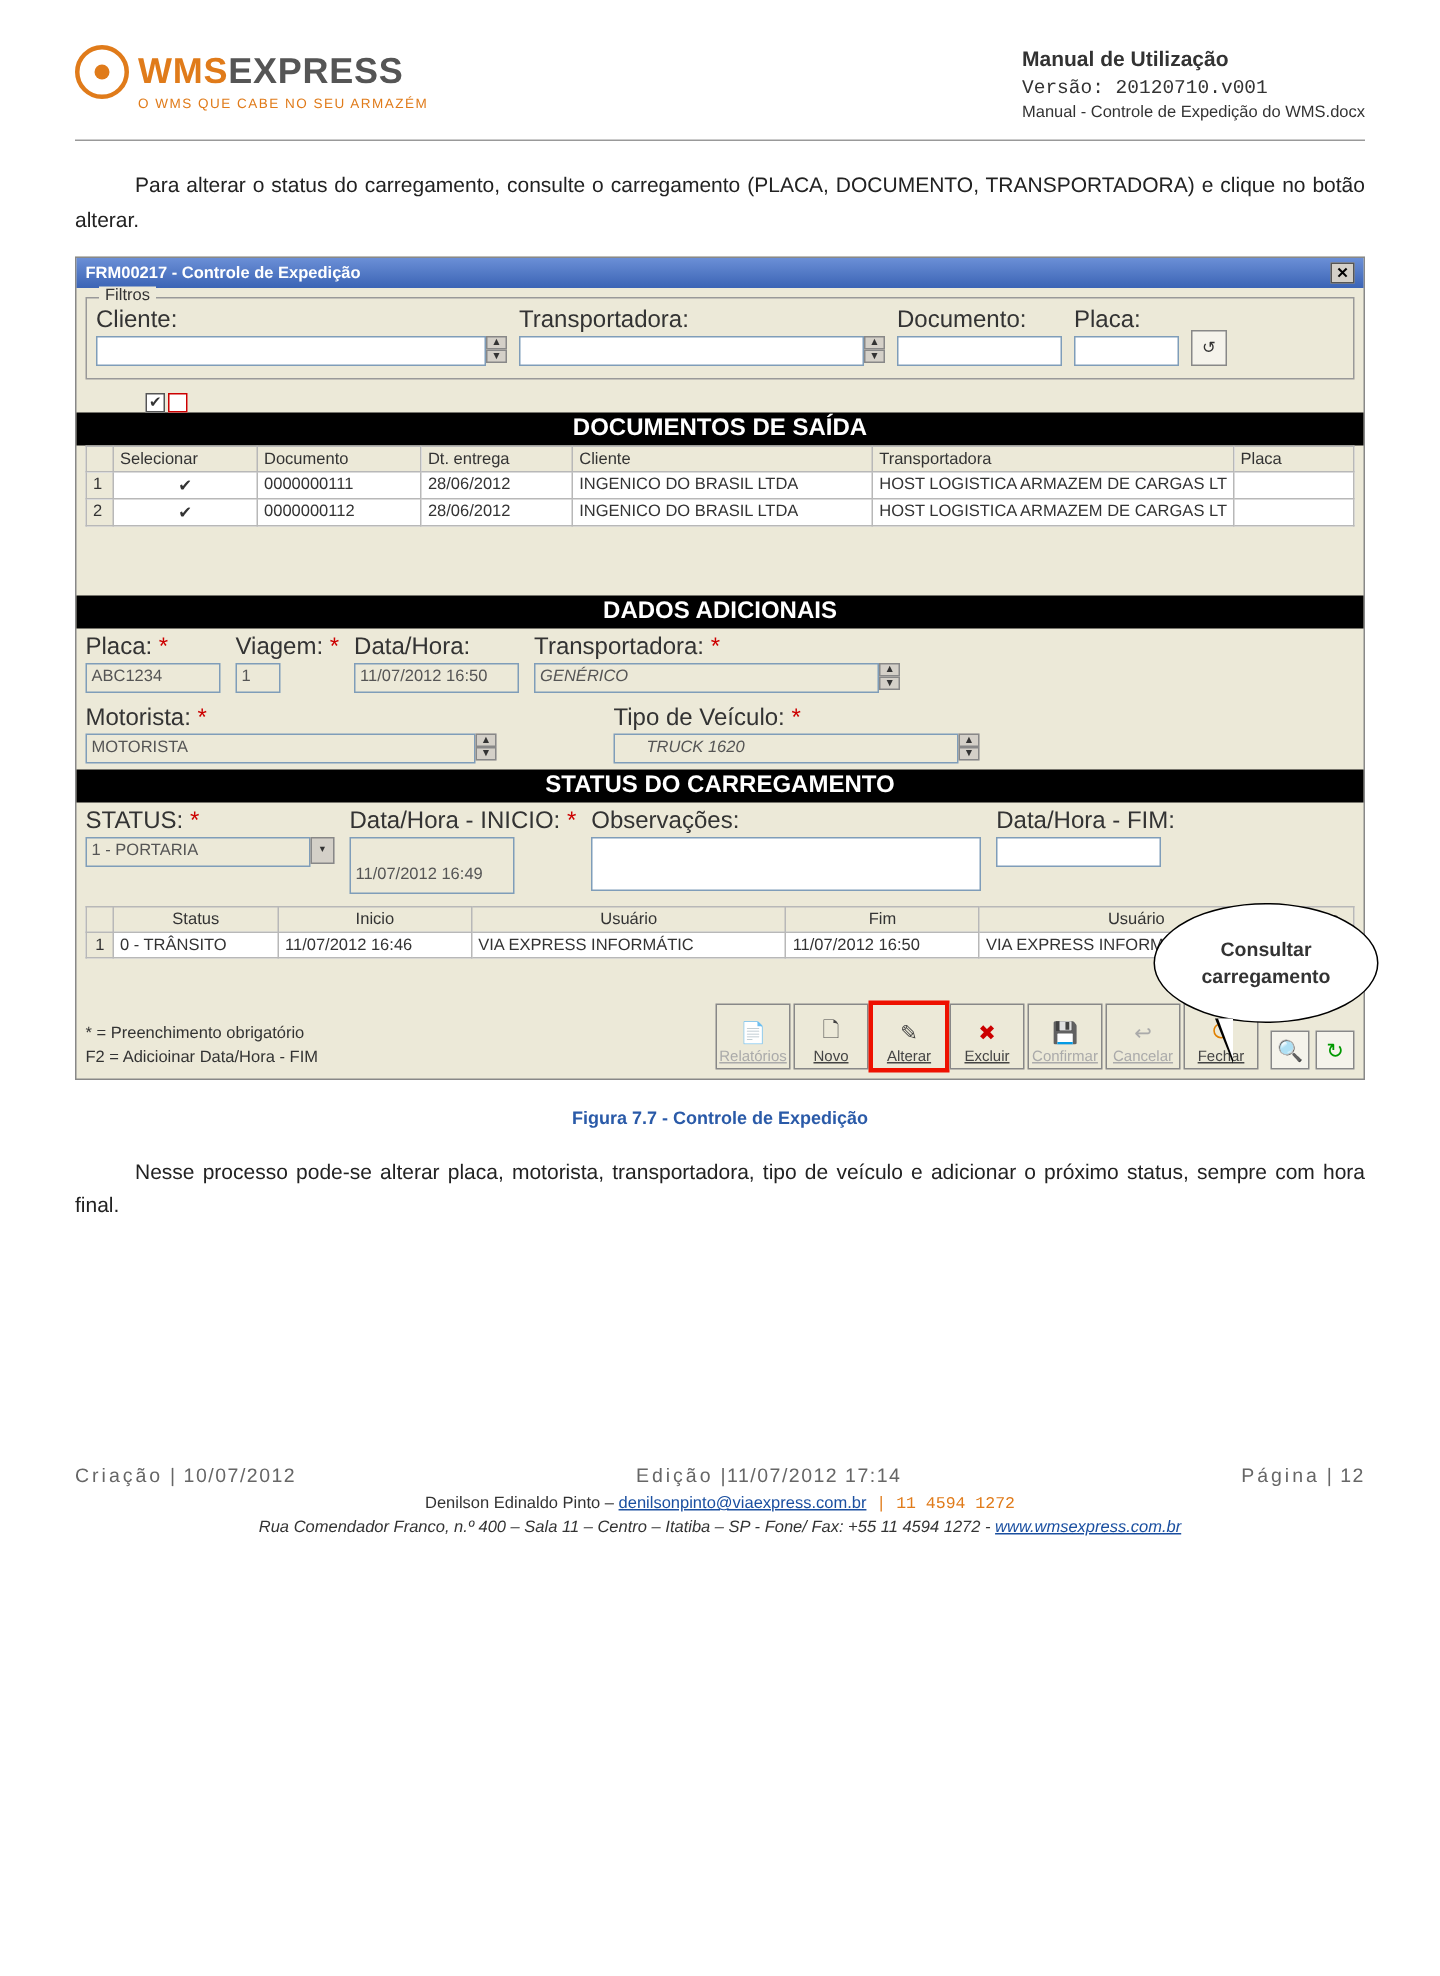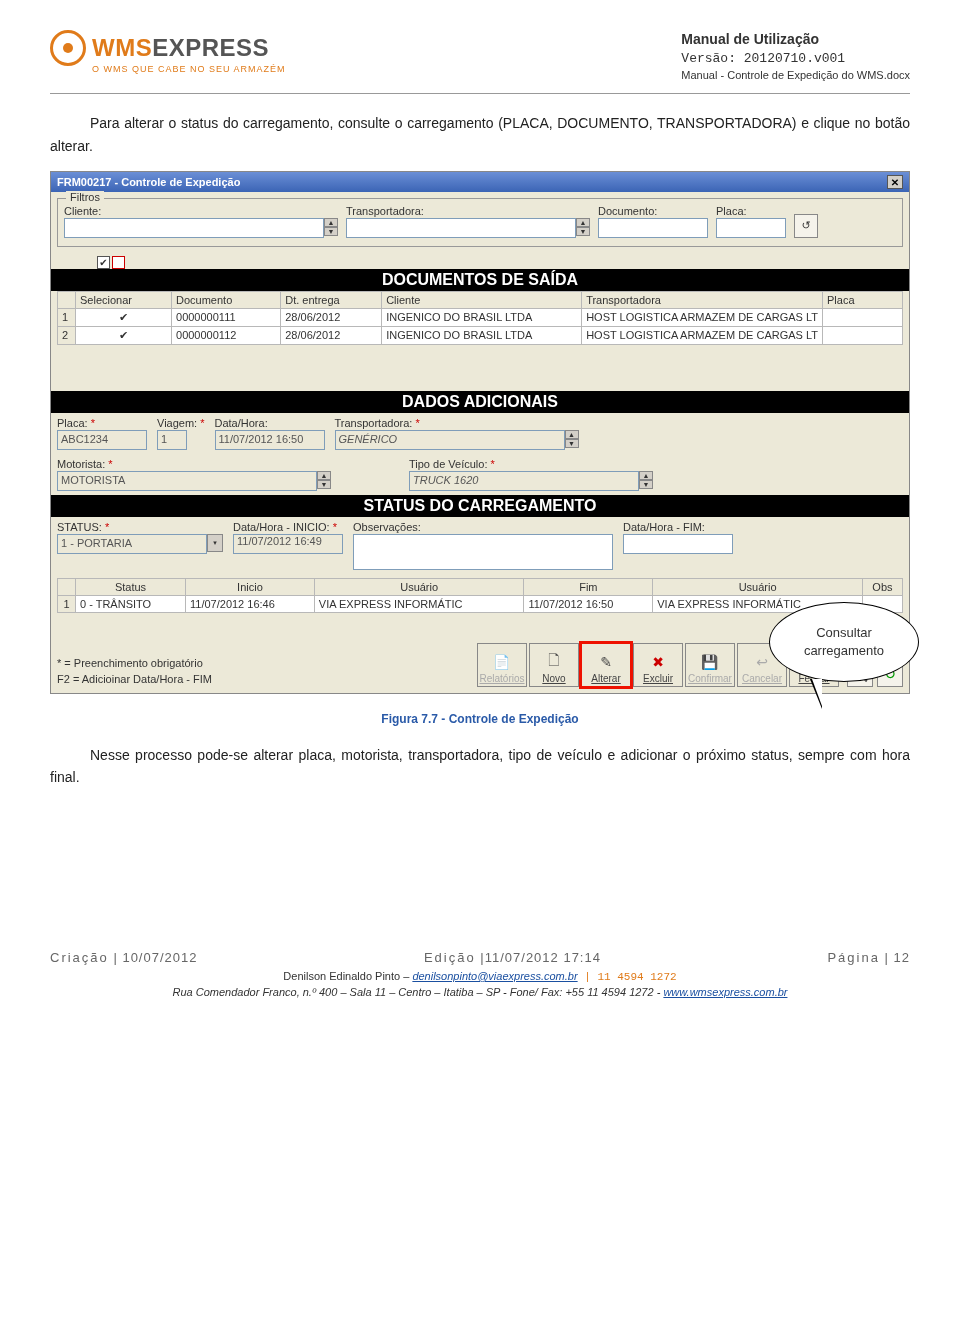--- a/index.html
+++ b/index.html
@@ -23,21 +23,21 @@
   .body-text { font-size: 14px; color: #222; line-height: 1.6; margin: 18px 0 14px 0; text-align: justify; text-indent: 40px; }
   .body-text2 { font-size: 14px; color: #222; line-height: 1.6; margin: 18px 0 14px 0; text-align: justify; text-indent: 40px; }
 
   .app-window { border: 1px solid #888; background: #ece9d8; font-family: Tahoma, sans-serif; font-size: 11px; position: relative; }
   .titlebar { background: linear-gradient(#6b8fd6,#3b64b5); color:#fff; padding:3px 6px; font-weight:bold; display:flex; align-items:center; justify-content:space-between; font-size:11px;}
   .titlebar .close { width:16px; height:14px; background:#d4d0c8; color:#000; font-size:10px; text-align:center; line-height:13px; border:1px solid #555; cursor:default;}
   .group { border:1px solid #999; margin:6px; padding:6px 6px 8px 6px; position:relative; background:#ece9d8; }
   .group-title { position:absolute; top:-8px; left:8px; background:#ece9d8; padding:0 4px; font-size:11px; }
   .filter-row { display:flex; gap:8px; align-items:flex-end; }
   .fld { display:flex; flex-direction:column; gap:1px; }
-  .fld label { font-size:11px; }
+  .fld label { font-size:16px; }
   .fld .in { height:20px; border:1px solid #7f9db9; background:#fff; }
   .spin { width:14px; display:flex; flex-direction:column; }
   .spin div { height:9px; border:1px solid #888; background:#d4d0c8; font-size:7px; text-align:center; line-height:7px; }
   .fld-wrap { display:flex; }
   .w260 { width:260px; } .w230 { width:230px;font-style:italic; } .w150 { width:150px; } .w90 { width:90px; } .w110{width:110px;} .w70{width:70px;}
   .icon-cell { width:24px; height:24px; border:1px solid #888; background:#f5f3eb; display:flex; align-items:center; justify-content:center; align-self:flex-end;}
 
   .blackbar { background:#000; color:#fff; font-weight:bold; text-align:center; padding:2px 0; font-size:16px; }
   .check-controls { display:flex; gap:2px; padding:3px 6px 0 46px; }
   .chkbox { width:13px; height:13px; border:1px solid #555; background:#fff; display:inline-flex; align-items:center; justify-content:center; font-size:10px; }
@@ -58,30 +58,30 @@
   .legend { font-size:11px; color:#333; line-height:1.4; }
   .toolbar { display:flex; gap:2px; align-items:flex-end; }
   .btn { width:50px; height:44px; border:1px solid #888; background:#ece9d8; display:flex; flex-direction:column; align-items:center; justify-content:flex-end; font-size:10px; padding:2px 0; color:#444; gap:2px;}
   .btn.disabled { color:#aaa; }
   .btn .ico { width:20px; height:18px; display:flex; align-items:center; justify-content:center; font-size:14px; }
   .btn.highlight { outline:3px solid #e10; outline-offset:-1px; }
   .tool-icons { display:flex; gap:4px; margin-left:6px; }
   .tool-icons .sq { width:26px; height:26px; border:1px solid #888; background:#f5f3eb; display:flex; align-items:center; justify-content:center; font-size:14px; }
 
   .callout-wrap { position:absolute; right:-10px; top:430px; }
-  .callout { position:relative; width:150px; height:80px; border:1px solid #000; border-radius:50%; background:#fff; display:flex; flex-direction:column; align-items:center; justify-content:center; font-size:13px; line-height:1.4;}
+  .callout { position:relative; width:150px; height:80px; border:1px solid #000; border-radius:50%; background:#fff; display:flex; flex-direction:column; align-items:center; justify-content:center; font-size:13px; line-height:1.4;font-weight:bold;}
   .callout-tail { position:absolute; bottom:-28px; left:40px; width:0; height:0; border-left:12px solid transparent; border-right:0 solid transparent; border-top:30px solid #000; }
   .callout-tail::after { content:""; position:absolute; top:-30px; left:-10px; border-left:10px solid transparent; border-top:27px solid #fff; }
 
   .fig-caption { text-align:center; margin:18px 0; font-weight:bold; color:#2a5aa8; font-size:12px; }
 
   .footer { margin-top:160px; font-size:11px; text-align:center; color:#333; line-height:1.4;}
   .footer-top { display:flex; justify-content:space-between; color:#666; letter-spacing:1px; font-size:13px; margin-bottom:2px;}
   .footer .spaced { letter-spacing:2px; }
-  .footer a { color:#1a4fa0; text-decoration:underline;font-style:italic; }
+  .footer a { color:#1a4fa0; text-decoration:underline; }
   .footer .orange { color:#e07b1a; font-family:'Courier New',monospace;}
 </style>
 </head>
 <body>
 
 <div class="page">
 
   <div class="header">
     <div class="logo-block">
       <div class="logo">
@@ -215,21 +215,21 @@
             <div class="in ro w260" style="padding:2px 3px">MOTORISTA</div>
             <div class="spin">
               <div>▲</div>
               <div>▼</div>
             </div>
           </div>
         </div>
       <div class="fld" style="margin-left:68px;">
           <label class="mand">Tipo de Veículo:</label>
           <div class="fld-wrap">
-            <div class="in ro w230" style="padding:2px 3px">TRUCK 1620</div>
+            <div class="in ro w230" style="padding:2px 21px">TRUCK 1620</div>
             <div class="spin">
               <div>▲</div>
               <div>▼</div>
             </div>
           </div>
         </div>
     </div>
 
     <div class="blackbar">STATUS DO CARREGAMENTO</div>
     <div class="row-fields">
@@ -237,21 +237,21 @@
           <label class="mand">STATUS:</label>
           <div class="fld-wrap">
             <div class="in ro w150" style="padding:2px 3px">1 - PORTARIA</div>
             <div class="spin" style="width:16px">
               <div style="height:18px;line-height:16px;">▾</div>
             </div>
           </div>
         </div>
       <div class="fld">
           <label class="mand">Data/Hora - INICIO:</label>
-          <div class="in ro w110" style="padding:0 3px">11/07/2012 16:49</div>
+          <div class="in ro w110" style="padding:18px 3px">11/07/2012 16:49</div>
         </div>
       <div class="fld">
           <label>Observações:</label>
           <div class="in" style="width:260px;height:36px"></div>
         </div>
       <div class="fld">
           <label>Data/Hora - FIM:</label>
           <div class="in w110"></div>
         </div>
     </div>

